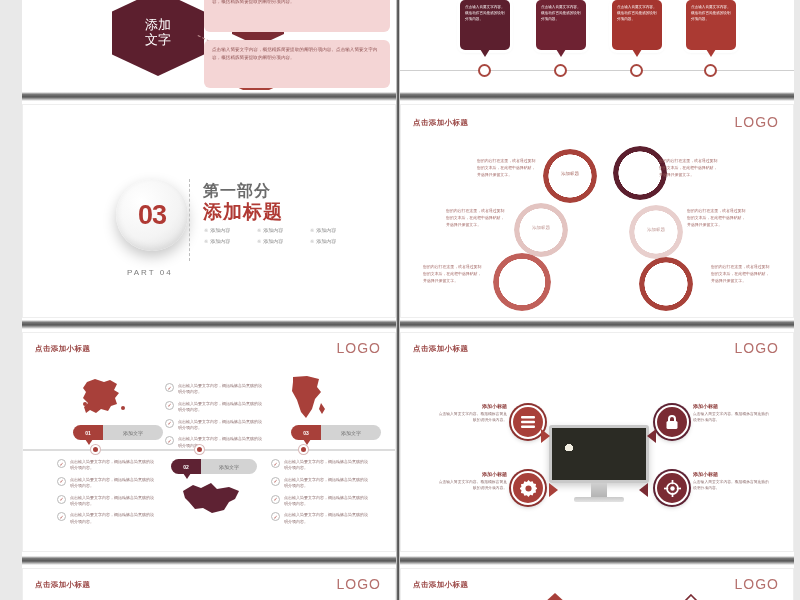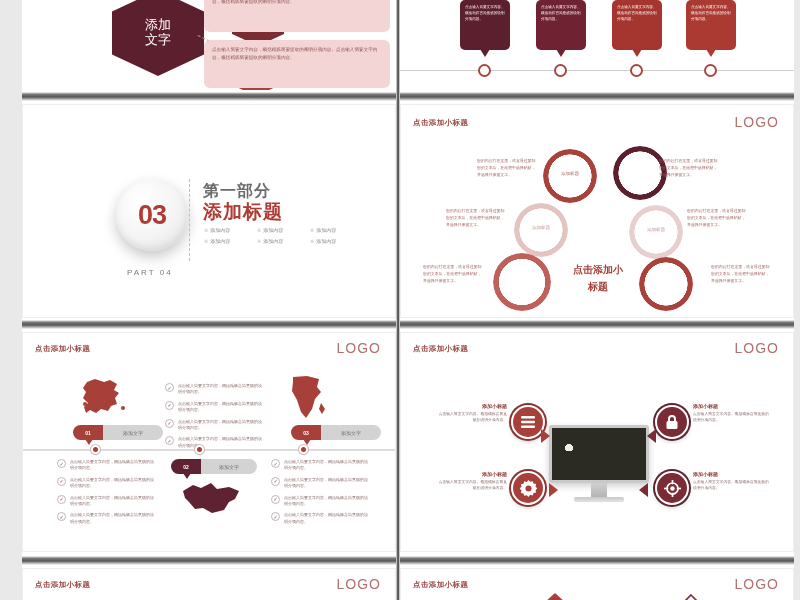--- a/index.html
+++ b/index.html
@@ -208,22 +208,20 @@
                 -webkit-mask:radial-gradient(circle, transparent 56%, #000 57%);"></div>
     <div style="position:absolute;left:238px;top:174px;width:54px;text-align:center;font-size:4.4px;color:#fff;">添加标题</div>
 
     <div class="gtext" style="left:76px; top:52px; width:60px;">您的内容打在这里，或者通过复制您的文本后，在此框中选择粘贴，并选择只保留文字。</div>
     <div class="gtext" style="left:258px; top:52px; width:60px;">您的内容打在这里，或者通过复制您的文本后，在此框中选择粘贴，并选择只保留文字。</div>
     <div class="gtext" style="left:45px; top:102px; width:60px;">您的内容打在这里，或者通过复制您的文本后，在此框中选择粘贴，并选择只保留文字。</div>
     <div class="gtext" style="left:286px; top:102px; width:60px;">您的内容打在这里，或者通过复制您的文本后，在此框中选择粘贴，并选择只保留文字。</div>
     <div class="gtext" style="left:22px; top:158px; width:60px;">您的内容打在这里，或者通过复制您的文本后，在此框中选择粘贴，并选择只保留文字。</div>
     <div class="gtext" style="left:310px; top:158px; width:60px;">您的内容打在这里，或者通过复制您的文本后，在此框中选择粘贴，并选择只保留文字。</div>
 
-    <div class="gcenter" style="left:152px; top:156px; white-space:pre-line;">点击添加小
-标题</div>
   </div>
 
   <div class="rowband" style="top:320px;"></div>
 
   <div class="slide" style="left:22px; top:332px; width:374px; height:220px; border:1px solid #eee;">
     <div class="sl-title" style="left:12px; top:11px;">点击添加小标题</div>
     <div class="sl-logo" style="right:14px; top:7px;">LOGO</div>
 
     <svg class="mapshape" style="left:54px; top:45px;" width="52" height="40" viewBox="0 0 52 40">
       <path fill="#a8403a" d="M10 4l8-3 9 3 6-2 7 4-3 6 5 3-4 5 2 6-6 2-3 5-7-2-5 4-6-3-4 3-2-6 4-4-5-5 3-6-3-4z"></path>

